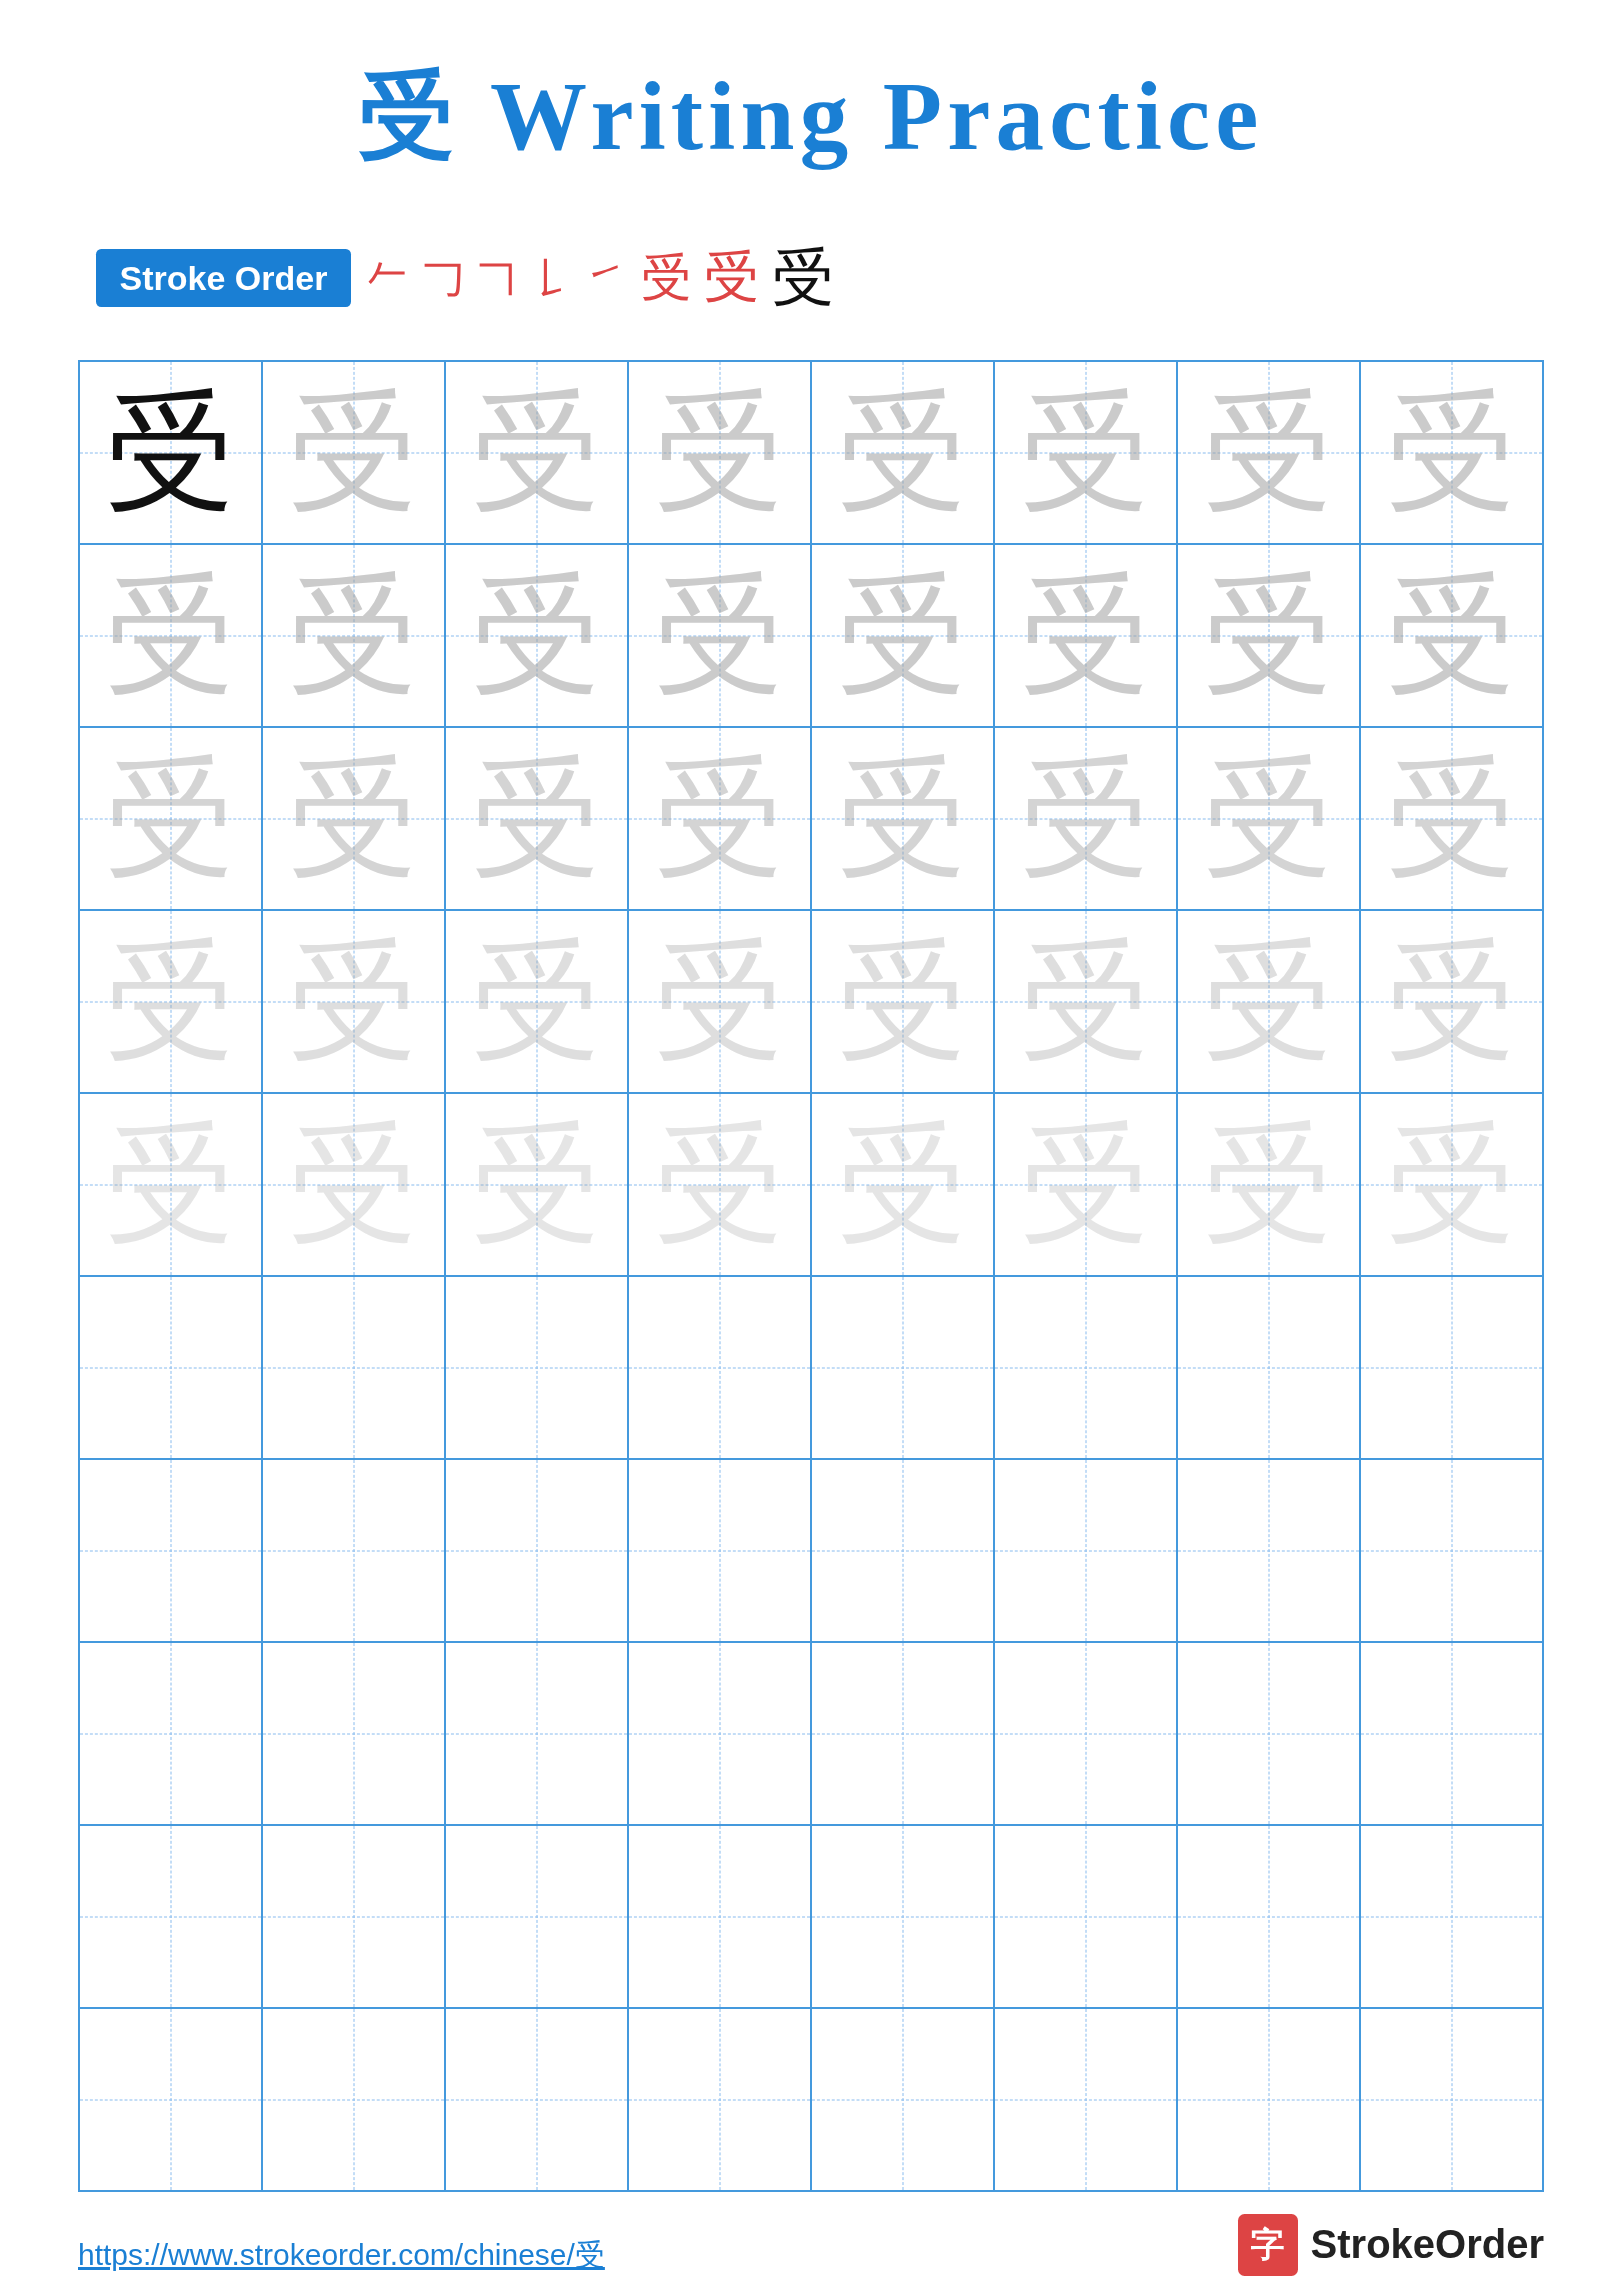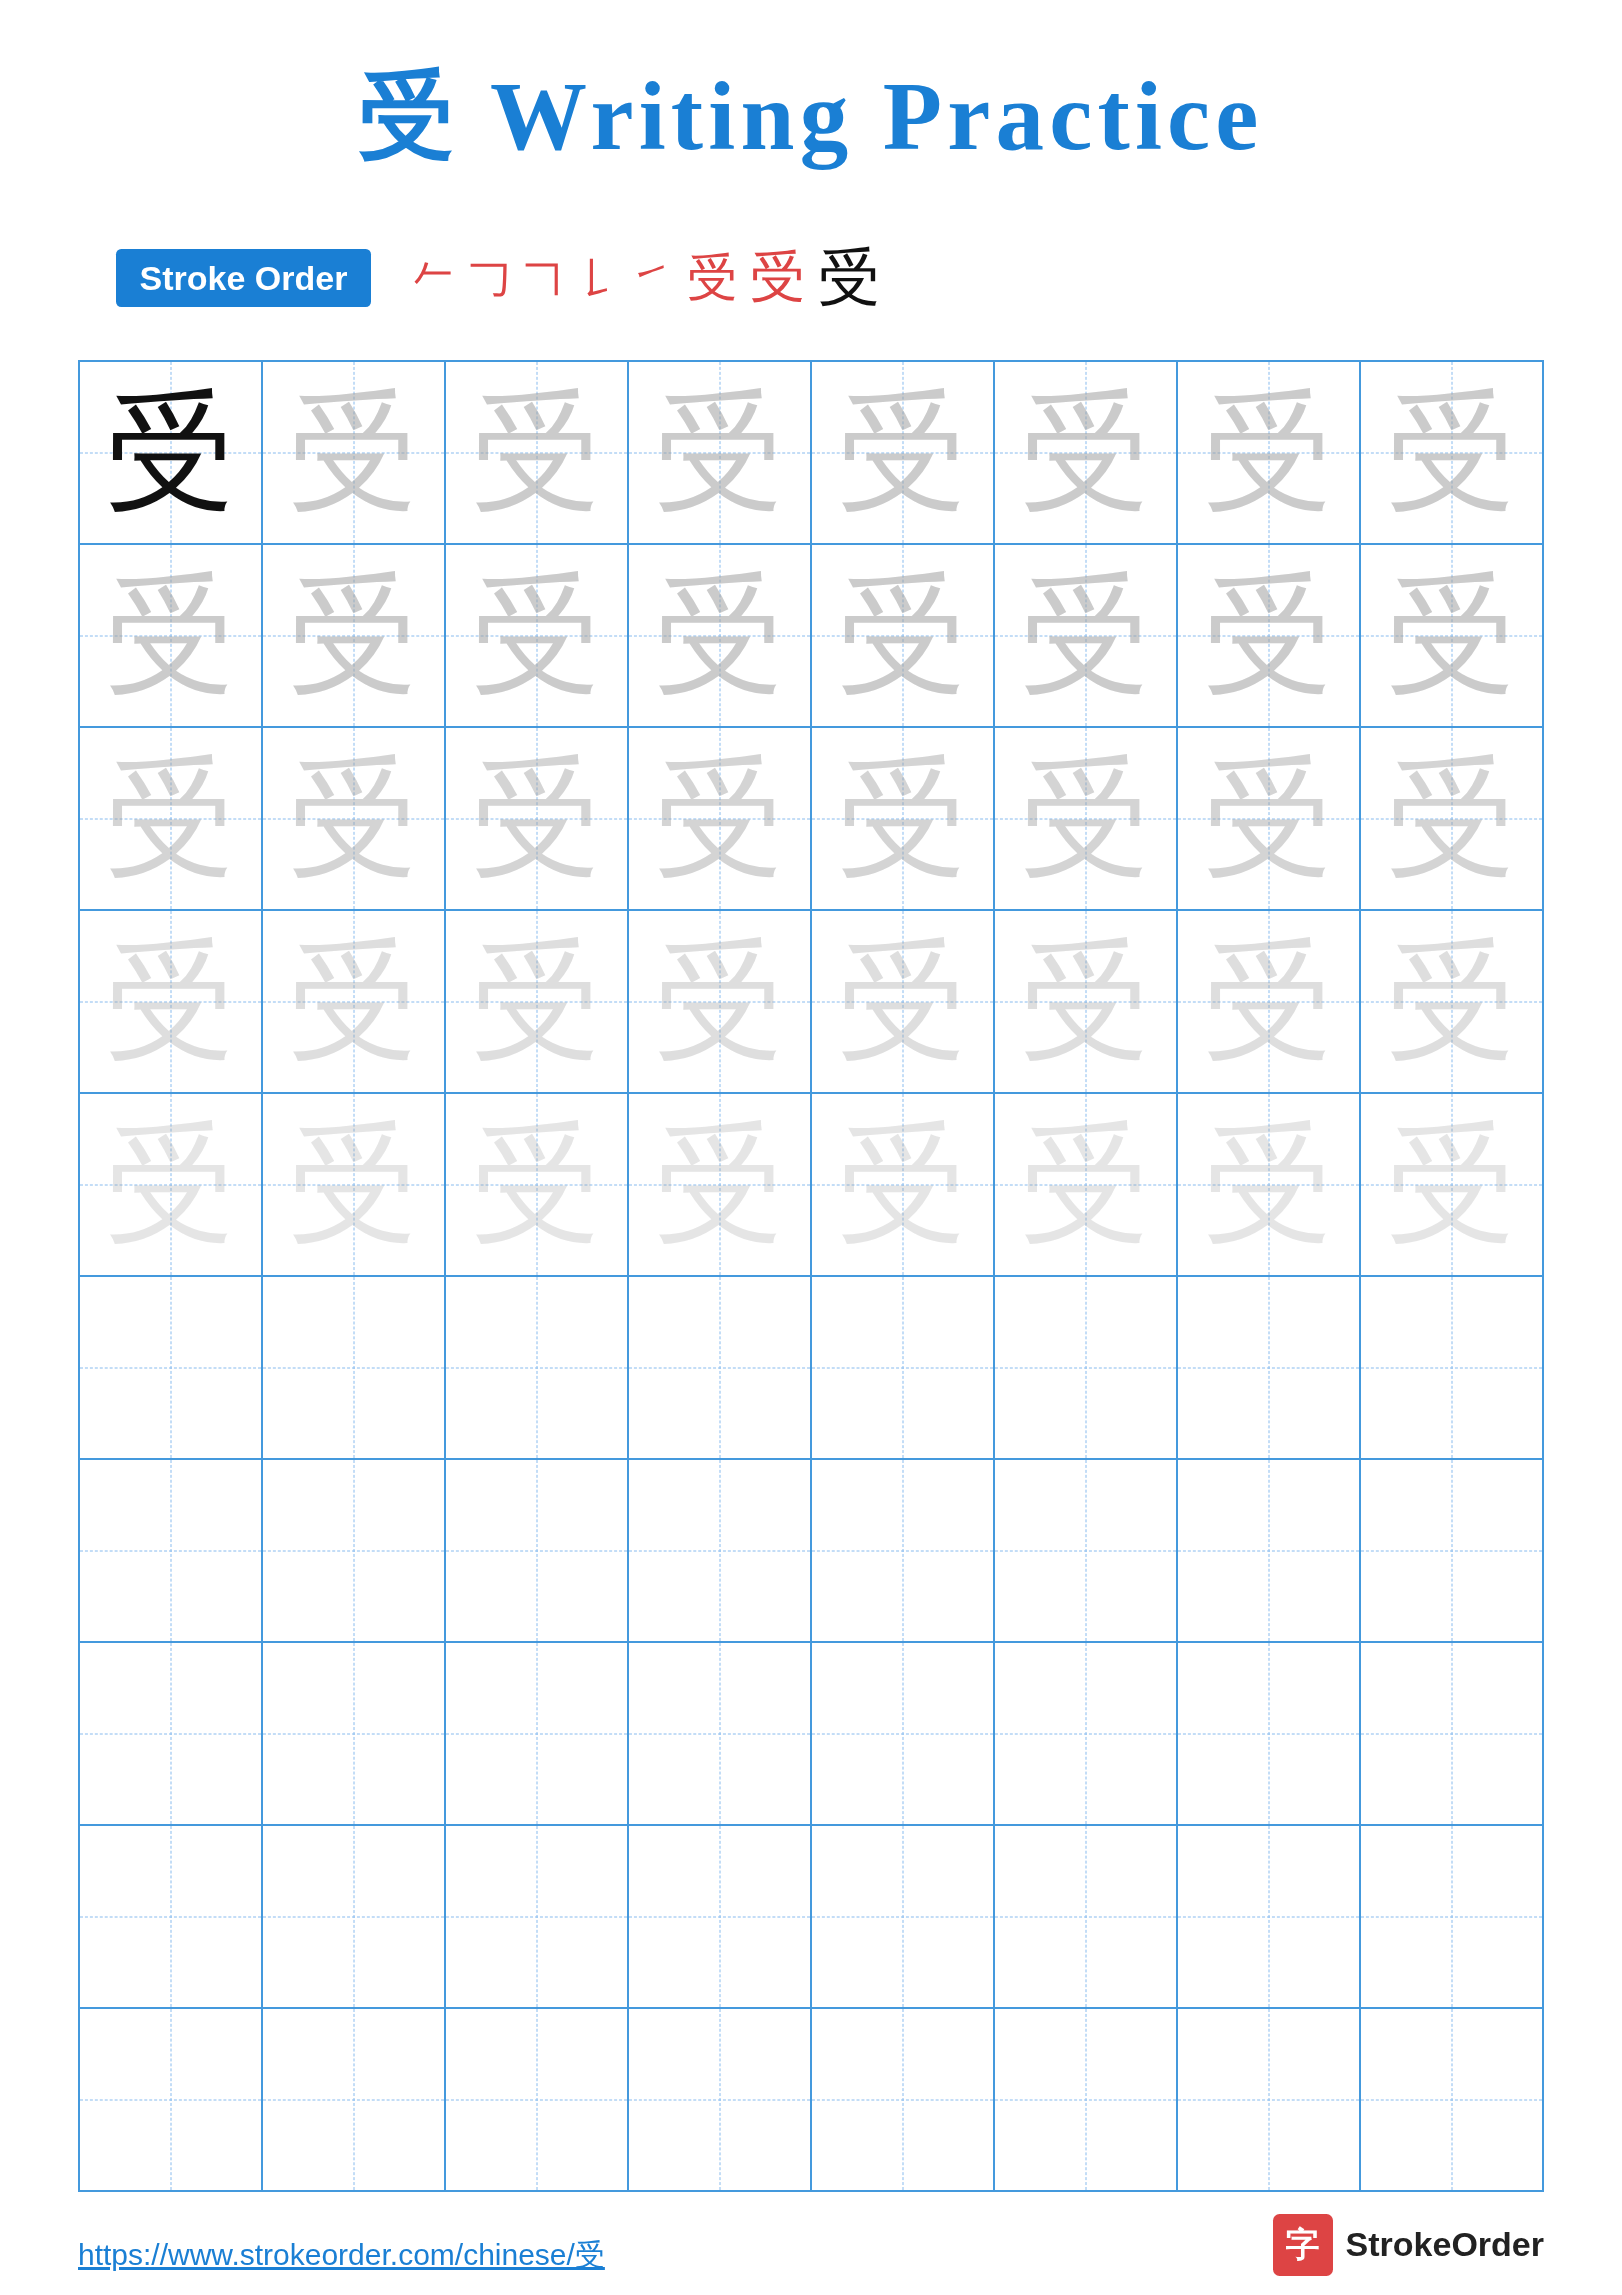--- a/index.html
+++ b/index.html
@@ -25,24 +25,24 @@
       font-size: 97px;
       font-weight: bold;
       color: #1a7fd4;
       margin-bottom: 52px;
       letter-spacing: 5.2px;
     }
 
     .stroke-order-row {
       display: flex;
       align-items: center;
-      gap: 40px;
+      gap: 14px;
       margin-bottom: 39px;
       align-self: flex-start;
-      margin-left: 37px;
+      margin-left: 17px;
     }
 
     .stroke-order-badge {
       background: #1a7fd4;
       color: #fff;
       font-size: 34px;
       font-weight: bold;
       padding: 9.2px 23.6px;
       border-radius: 5.2px;
       font-family: Arial, sans-serif;
@@ -150,21 +150,21 @@
       background: #d44;
       color: #fff;
       font-size: 34px;
       font-weight: bold;
       padding: 7.9px 13px;
       border-radius: 6.5px;
       font-family: serif;
     }
 
     .footer-logo-text {
-      font-size: 34px;
+      font-size: 40px;
       font-weight: bold;
       color: #222;
       font-family: Arial, sans-serif;
     }
   </style>
 </head>
 <body>
 
 <div class="page">
 

